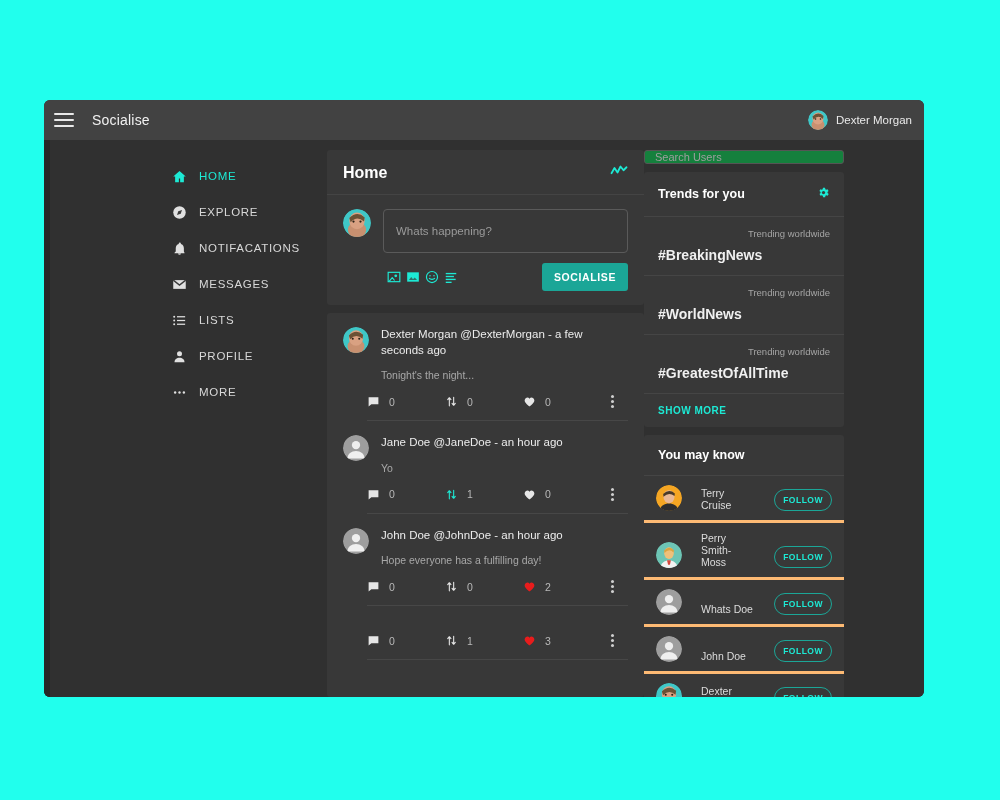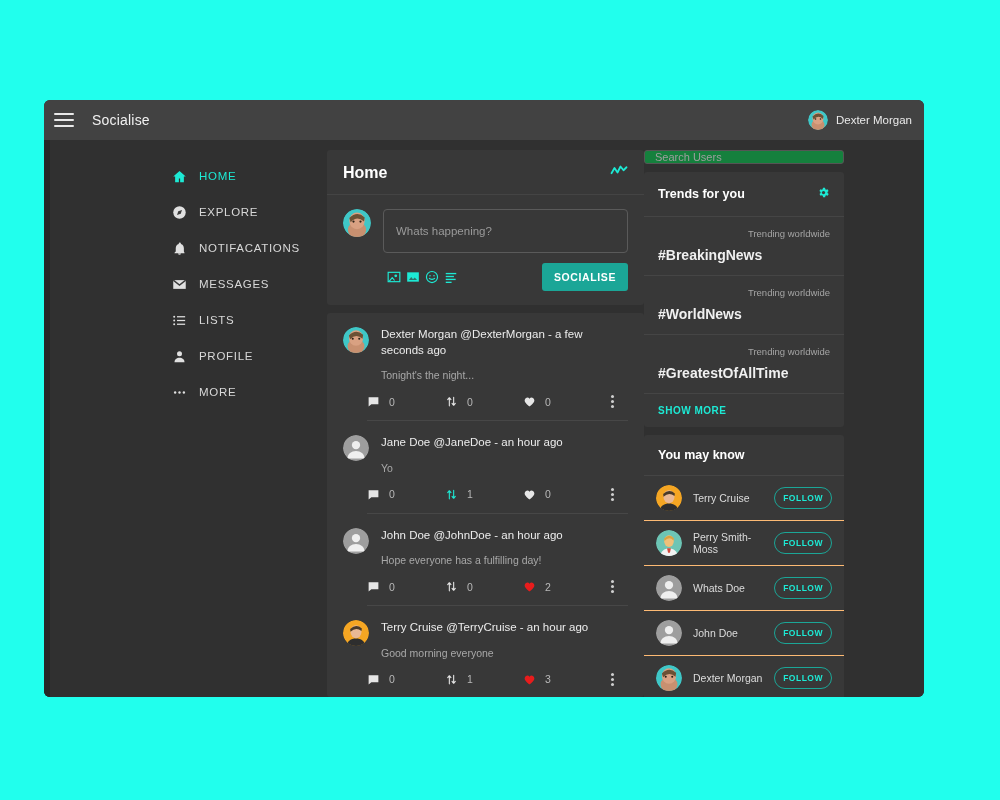--- a/index.html
+++ b/index.html
@@ -92,22 +92,22 @@
   .panel-head {
     display:flex; align-items:center; justify-content:space-between;
     padding:13px 14px; border-bottom:1px solid #454545;
   }
   .panel-title { color:#fff; font-size:12.5px; font-weight:bold; }
   .trend { padding:11px 14px 12px 14px; border-bottom:1px solid #454545; }
   .trend-sub { color:#a5a5a5; font-size:9.5px;text-align:right; }
   .trend-tag { color:#f0f0f0; font-size:14px; font-weight:bold; margin-top:8px; }
   .show-more { padding:11px 14px; color:#1DE9D4; font-size:10px; font-weight:bold; letter-spacing:.5px; cursor:pointer;}
   .know-row {
-    display:flex; align-items:center; gap:11px;
-    padding:9px 12px; border-bottom:1px solid #fdba74;
+    display:flex; align-items:flex-end; gap:19px;
+    padding:9px 12px; border-bottom:3px solid #fdba74;
   }
   .know-name { color:#dcdcdc; font-size:10.5px; flex:1; }
   .follow-btn {
     border:1px solid #1BA697; color:#1DE9D4; background:transparent;
     border-radius:11px; font-size:8.5px; font-weight:bold; letter-spacing:.5px;
     padding:5px 8px; cursor:pointer; font-family:"Liberation Sans",sans-serif;
   }
   
   .av { border-radius:50%; flex:none; overflow:hidden; position:relative; display:block;}
   .av svg { display:block; width:100%; height:100%; }
@@ -406,34 +406,20 @@
             </div>
             <div class="more-dots">
                 <i></i>
                 <i></i>
                 <i></i>
               </div>
           </div>
         </article>
 
         <article class="post">
-          <div class="post-top">
-            <span class="av" style="width:26px;height:26px;">
-              <svg viewBox="0 0 40 40">
-                  <circle cx="20" cy="20" r="20" fill="#F5A623"></circle>
-                  <path d="M6 40c0-7.5 6.3-11.5 14-11.5S34 32.5 34 40z" fill="#2E2E2E"></path>
-                  <ellipse cx="20" cy="18" rx="8.5" ry="10" fill="#E8B896"></ellipse>
-                  <path d="M11 14 Q20 5 29 13 L28.5 17 Q20 10 11.5 18 Z" fill="#4A3A28"></path>
-                </svg>
-            </span>
-            <div>
-              <div class="post-meta">Terry Cruise @TerryCruise - an hour ago</div>
-              <div class="post-text">Good morning everyone</div>
-            </div>
-          </div>
           <div class="post-actions">
             <div class="act">
               <svg width="13" height="13" viewBox="0 0 24 24" fill="#e6e6e6">
                   <path d="M3 4h18v13H8l-5 4z"></path>
                 </svg>
               <span class="cnt">0</span>
             </div>
             <div class="act">
               <svg width="13" height="13" viewBox="0 0 24 24" fill="none" stroke="#e6e6e6" stroke-width="2" stroke-linecap="round" stroke-linejoin="round">
                   <path d="M8 20V5M8 5L5 8.5M8 5l3 3.5"></path>

